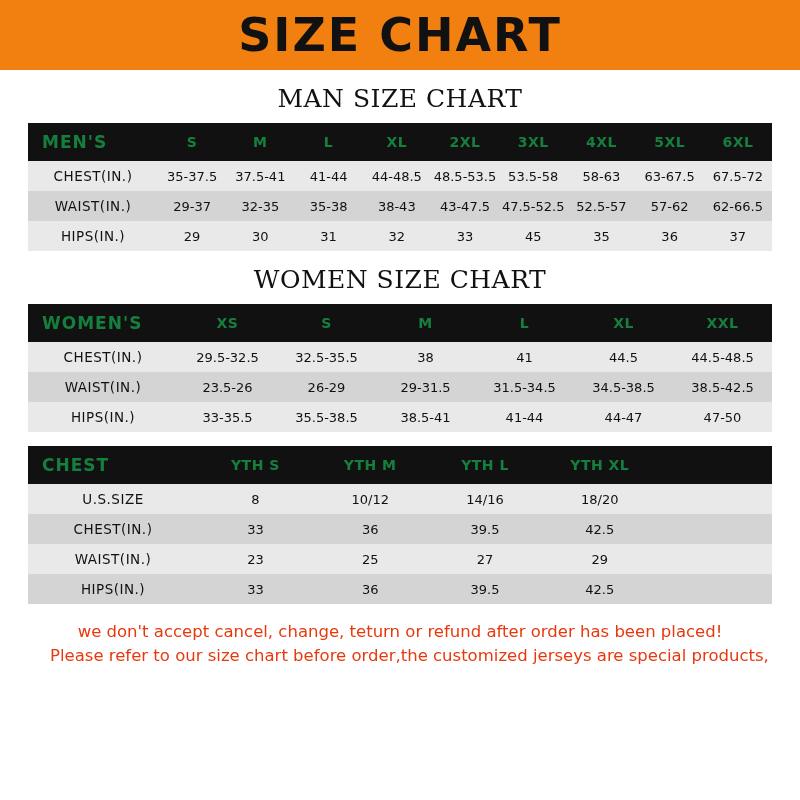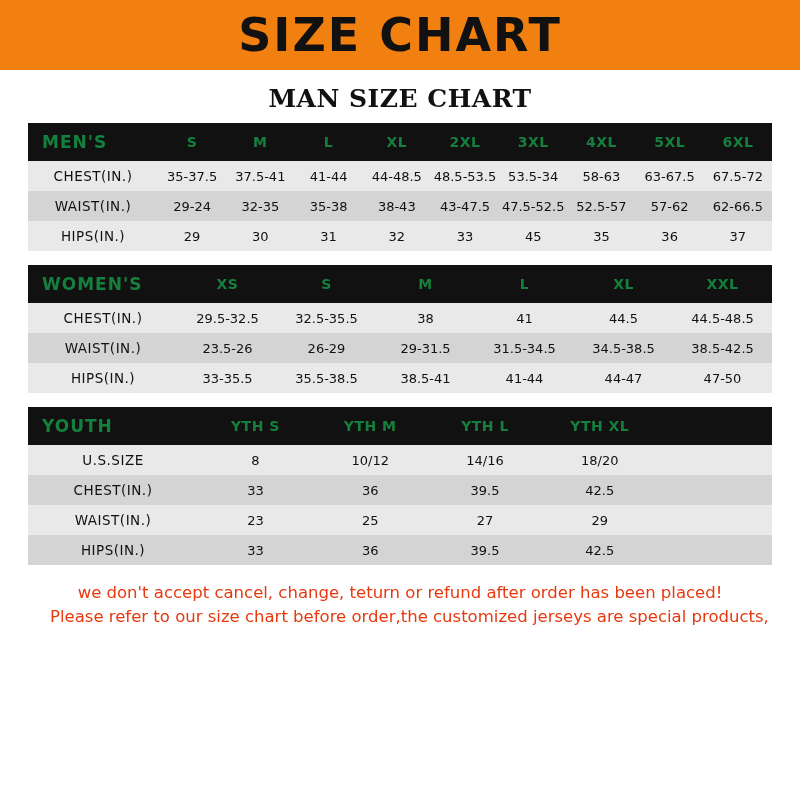--- a/index.html
+++ b/index.html
@@ -40,21 +40,21 @@
   .content {
     padding: 0 28px;
     box-sizing: border-box;
   }
   .section {
     margin-top: 14px;
   }
   .section-title {
     text-align: center;
     font-family: "DejaVu Serif", serif;
-    font-weight: bold;
+    font-weight: normal;
     font-size: 25px;
     color: #111;
     letter-spacing: 0.5px;
     margin: 10px 0 10px 0;
   }
   table.size-table {
     width: 744px;
     border-collapse: collapse;
     table-layout: fixed;
     margin: 0 auto;
@@ -153,28 +153,28 @@
           </tr>
         </thead>
         <tbody>
           <tr class="row-light">
             <td class="rowlabel">CHEST(IN.)</td>
             <td>35-37.5</td>
             <td>37.5-41</td>
             <td>41-44</td>
             <td>44-48.5</td>
             <td>48.5-53.5</td>
-            <td>53.5-34</td>
+            <td>53.5-58</td>
             <td>58-63</td>
             <td>63-67.5</td>
             <td>67.5-72</td>
           </tr>
           <tr class="row-dark">
             <td class="rowlabel">WAIST(IN.)</td>
-            <td>29-24</td>
+            <td>29-37</td>
             <td>32-35</td>
             <td>35-38</td>
             <td>38-43</td>
             <td>43-47.5</td>
             <td>47.5-52.5</td>
             <td>52.5-57</td>
             <td>57-62</td>
             <td>62-66.5</td>
           </tr>
           <tr class="row-light">
@@ -187,20 +187,21 @@
             <td>45</td>
             <td>35</td>
             <td>36</td>
             <td>37</td>
           </tr>
         </tbody>
       </table>
     </div>
 
     <div class="section">
+      <div class="section-title">WOMEN SIZE CHART</div>
       <table class="size-table women">
         <colgroup>
           <col class="first">
             <col>
             <col>
             <col>
             <col>
             <col>
             <col>
         </colgroup>
@@ -252,21 +253,21 @@
         <colgroup>
           <col class="first">
             <col>
             <col>
             <col>
             <col>
             <col>
         </colgroup>
         <thead>
           <tr>
-            <th class="rowhead">YOUTH</th>
+            <th class="rowhead">CHEST</th>
             <th>YTH S</th>
             <th>YTH M</th>
             <th>YTH L</th>
             <th>YTH XL</th>
             <th></th>
           </tr>
         </thead>
         <tbody>
           <tr class="row-light">
             <td class="rowlabel">U.S.SIZE</td>

